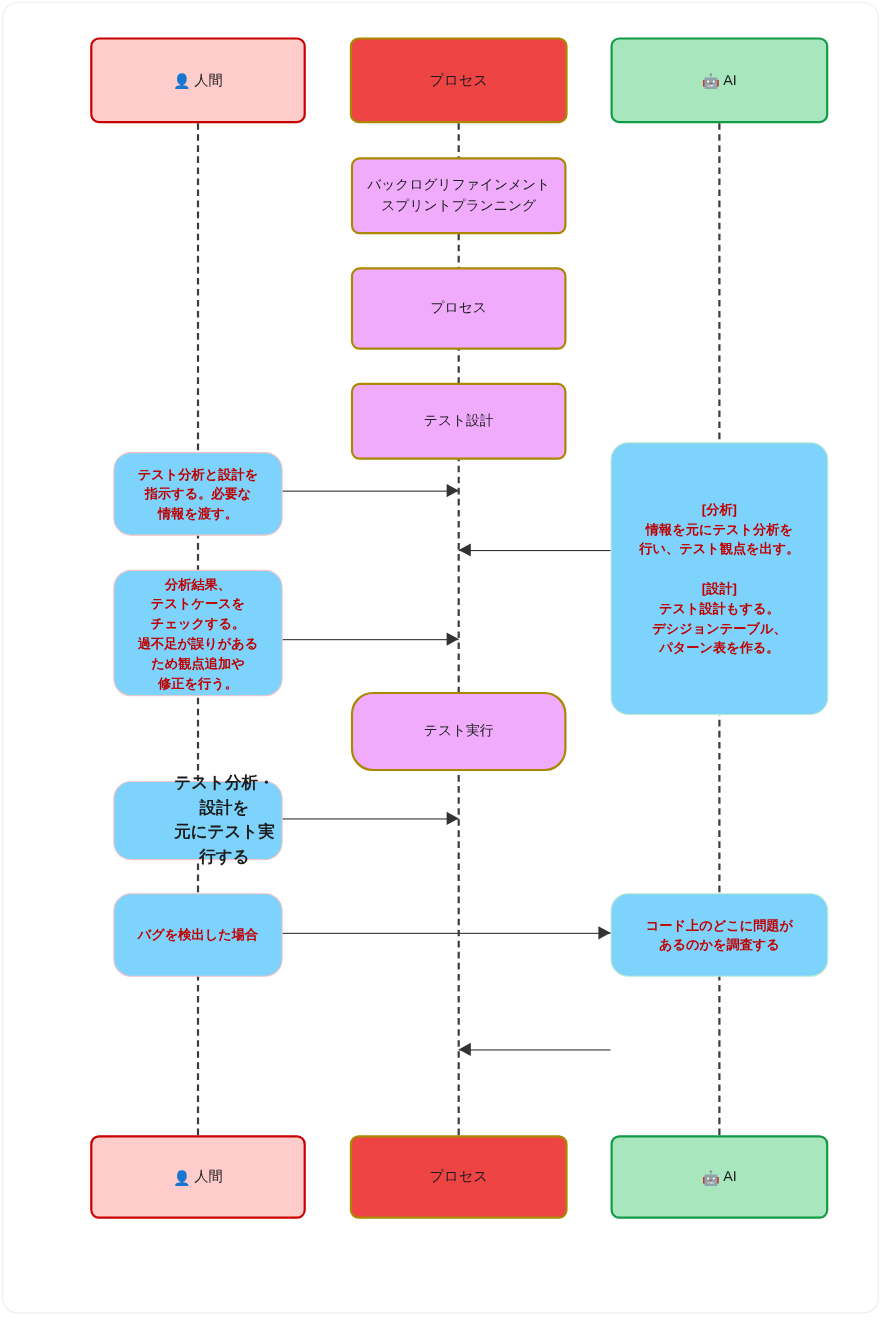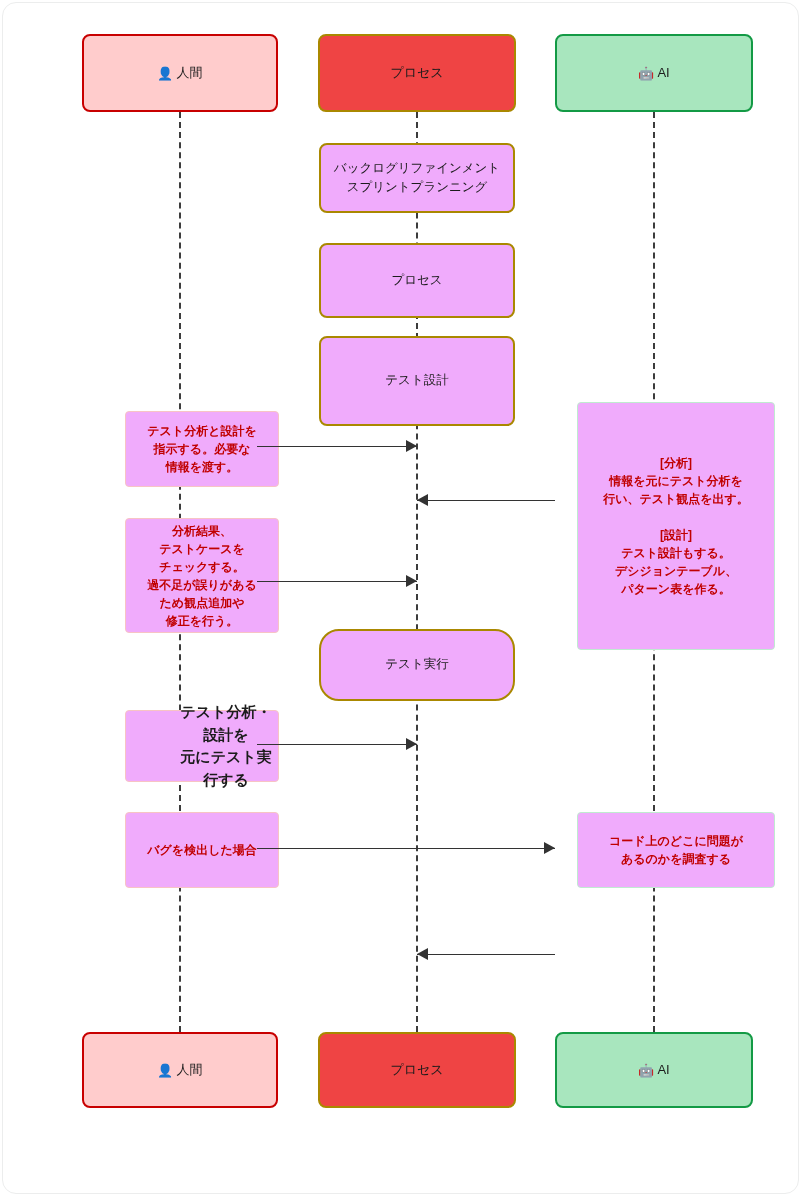--- a/index.html
+++ b/index.html
@@ -62,29 +62,28 @@
     font-size:12.5px;
     color:#1c1c1c;
     line-height:1.55;
     white-space:pre-line;
   }
 
   
   .note{
     position:absolute;
     box-sizing:border-box;
-    background:#f0abfc;
-    border-radius:4px;
+    background:#7dd3fc;
+    border-radius:16px;
     display:flex;
     align-items:center;
     justify-content:center;
     text-align:center;
     white-space:pre-line;
     line-height:1.5;
-    margin-left:22px;
   }
   .note-human{border:1.5px solid #F7C4C4;}
   .note-ai{border:1.5px solid #BFEBD0;}
   .note-red{color:#C00000;font-weight:bold;font-size:12px;}
   .note-plain{color:#1c1c1c;font-weight:bold;font-size:15px;padding-left:48px;}
 
   
   .arrow{position:absolute;height:0;border-top:1.8px solid #333333;}
   .arrow-head{
     position:absolute;
@@ -117,21 +116,21 @@
   <div class="actor actor-ai" style="left:555px;top:34px;width:198px;height:78px;">
     <span class="glyph">🤖</span>
     <span>AI</span>
   </div>
 
   <div class="procbox" style="left:319px;top:143px;width:196px;height:70px;">バックログリファインメント
 スプリントプランニング</div>
 
   <div class="procbox" style="left:319px;top:243px;width:196px;height:75px;">プロセス</div>
 
-  <div class="procbox" style="left:319px;top:336px;width:196px;height:90px;">テスト設計</div>
+  <div class="procbox" style="left:319px;top:348px;width:196px;height:70px;">テスト設計</div>
 
   <div class="procbox" style="left:319px;top:629px;width:196px;height:72px;border-radius:20px;">テスト実行</div>
 
   <div class="note note-human note-red" style="left:103px;top:411px;width:154px;height:76px;">テスト分析と設計を
 指示する。必要な
 情報を渡す。</div>
 
   <div class="note note-human note-red" style="left:103px;top:518px;width:154px;height:115px;">分析結果、
 テストケースを
 チェックする。

